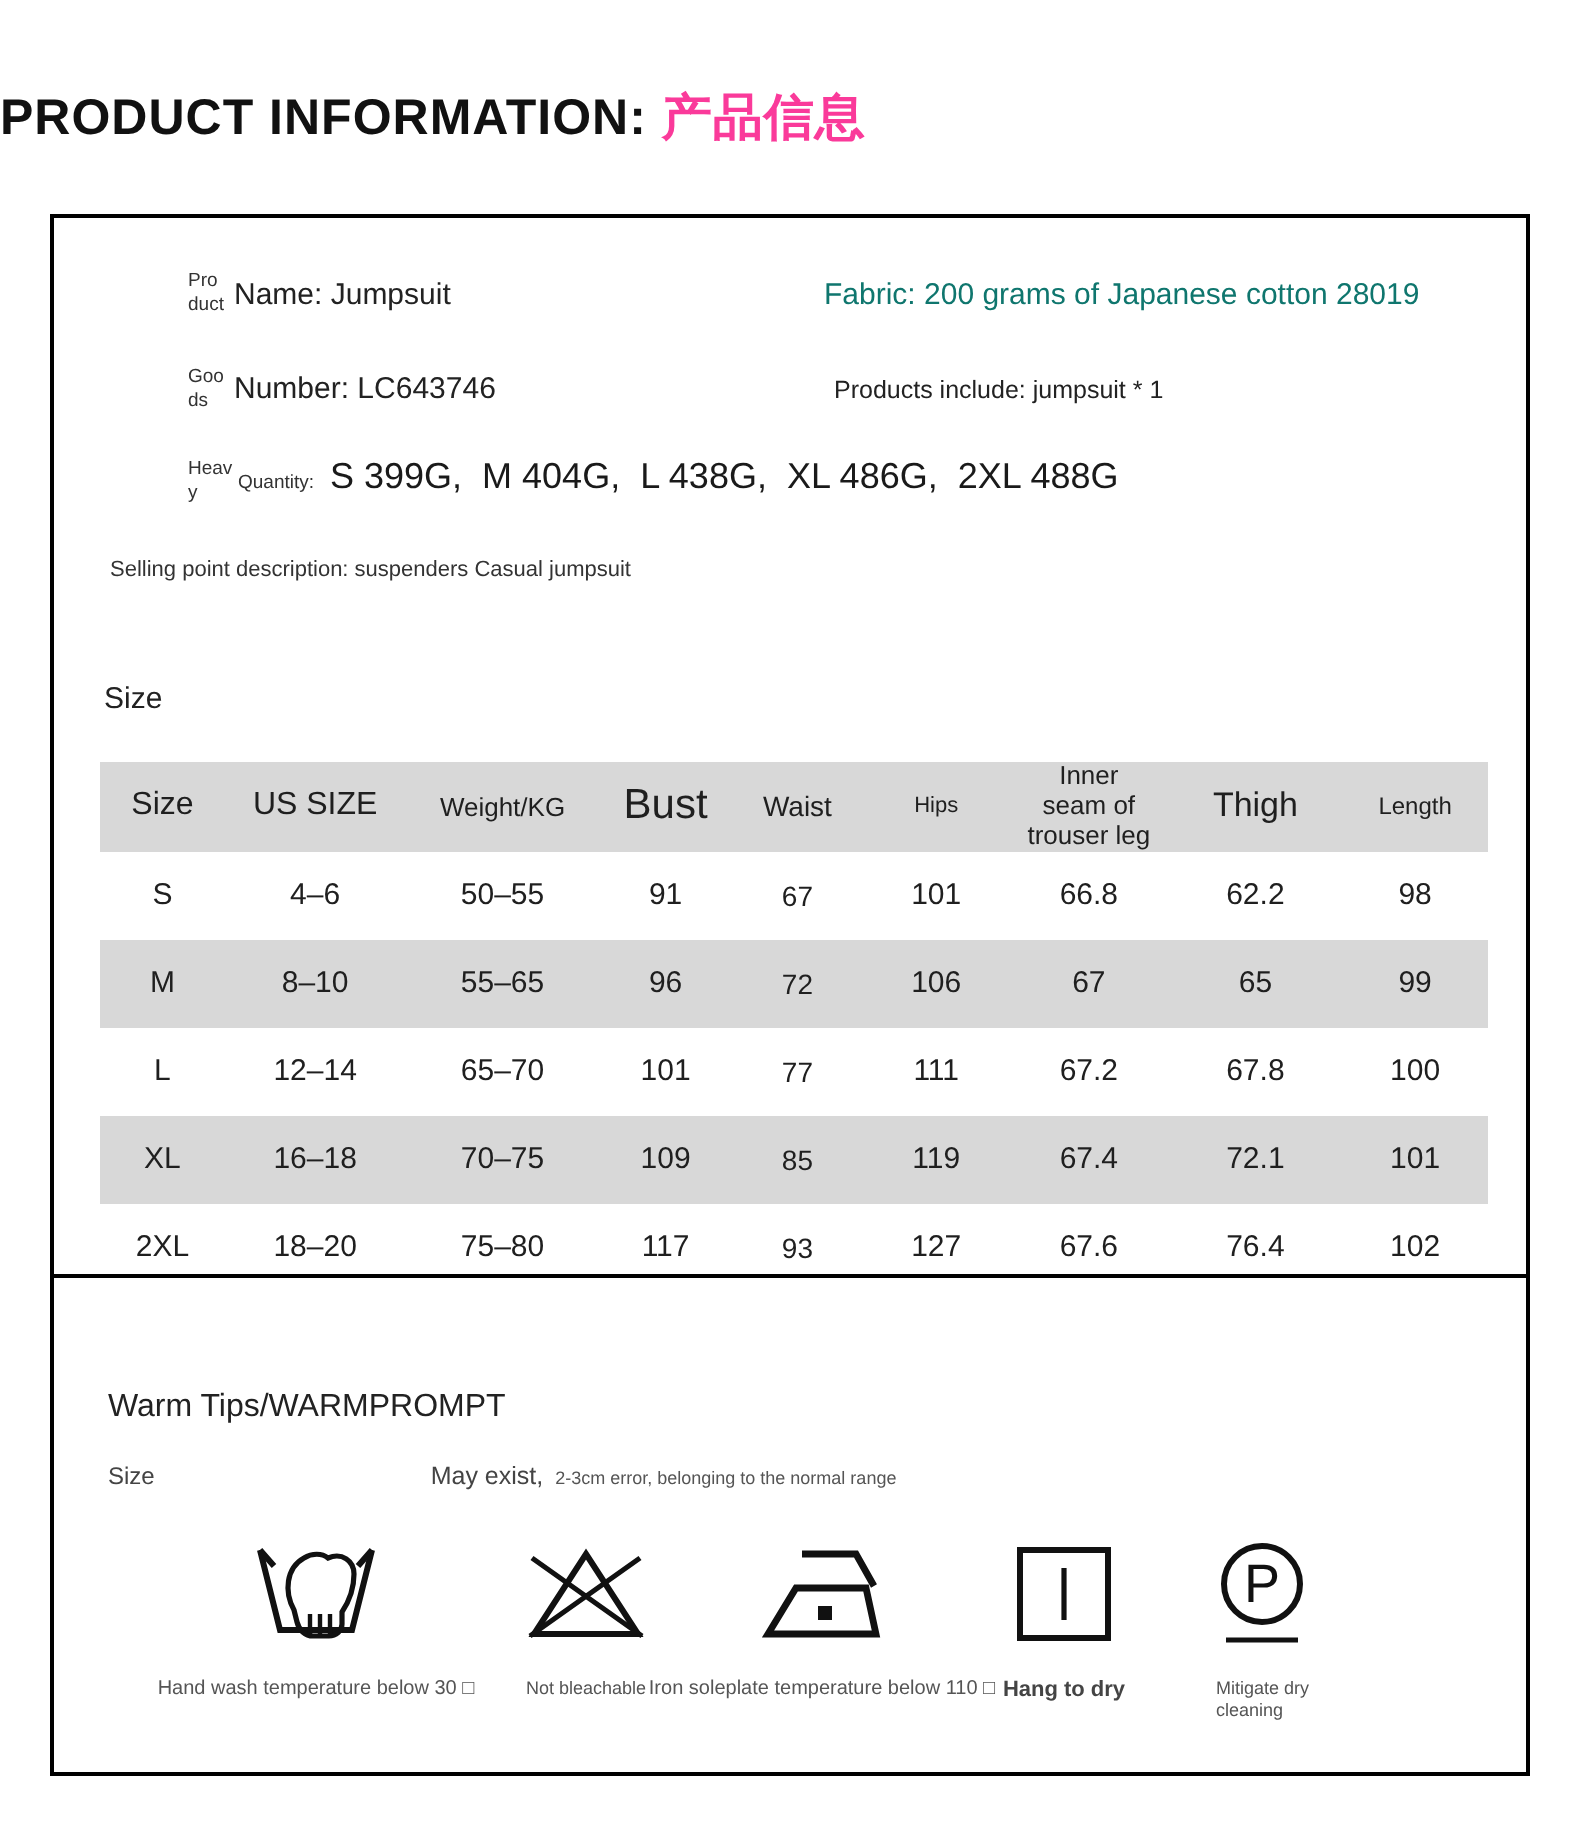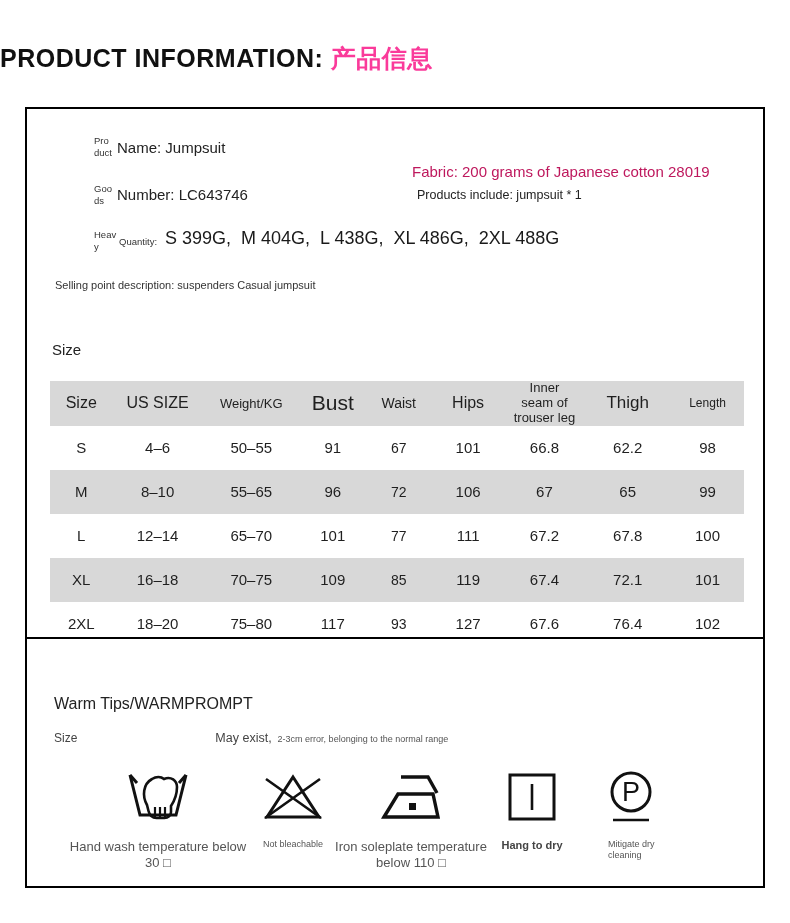--- a/index.html
+++ b/index.html
@@ -15,51 +15,51 @@
   
   .main-box { position:absolute; left:25px; top:107px; width:740px; height:781px;
     border:2px solid #000; background:#fff; }
   .divider { position:absolute; left:0; top:528px; width:100%; height:2px; background:#000; }
 
   
   .info-label { position:absolute; left:27px; width:40px; font-size:9.5px; color:#333; line-height:1.25; }
   .info-label span { display:block;margin-left:40px; }
   .row1 { top:26px; } .row2 { top:74px; } .row3 { top:120px; }
   .name-val   { position:absolute; left:90px;  top:30px;  font-size:15px; color:#222; }
-  .fabric-val { position:absolute; left:385px; top:30px;  font-size:15px; color:#be185d;margin-top:24px; }
+  .fabric-val { position:absolute; left:385px; top:30px;  font-size:15px; color:#0f766e; }
   .number-val { position:absolute; left:90px;  top:77px;  font-size:15px; color:#222; }
   .include-val{ position:absolute; left:390px; top:79px;  font-size:12.5px; color:#222; }
   .qty-label  { position:absolute; left:92px;  top:127px; font-size:9.5px; color:#333; }
   .qty-val    { position:absolute; left:138px; top:119px; font-size:18px; color:#1a1a1a; white-space:pre; }
   .selling    { position:absolute; left:28px;  top:170px; font-size:11px; color:#333; }
 
   
   .size-heading { position:absolute; left:25px; top:232px; font-size:15px; color:#222; }
 
   table.size-table { position:absolute; left:23px; top:272px; width:694px;
     border-collapse:collapse; table-layout:fixed; text-align:center; color:#1f1f1f; }
   .size-table th { font-weight:normal; height:38px; background:#d8d8d8; vertical-align:middle; }
   .size-table td { height:44px; font-size:15px; vertical-align:middle; }
   .size-table tr.shade td { background:#d8d8d8; }
   .h-size{font-size:16px}.h-ussize{font-size:16px}.h-weight{font-size:13px}
-  .h-bust{font-size:21px}.h-waist{font-size:14px}.h-hips{font-size:16px}
+  .h-bust{font-size:21px}.h-waist{font-size:14px}.h-hips{font-size:11px}
   .h-seam{font-size:13px;line-height:1.15}.h-seam span{display:inline-block;max-width:62px;}
   .h-thigh{font-size:17px}.h-length{font-size:12px}
   .c-waist td, td.waist{font-size:14px}
 
   
   .tips-heading { position:absolute; left:27px; top:586px; font-size:16px; color:#222; }
   .tips-size-row { position:absolute; left:27px; top:622px; width:560px; display:flex; align-items:baseline; }
   .tips-size-label { font-size:12px; color:#444; }
   .tips-may { margin-left:138px; font-size:12.5px; color:#444; }
   .tips-note { margin-left:6px; font-size:9px; color:#555; }
 
   .care-item { position:absolute; top:656px; display:flex; flex-direction:column; align-items:center; }
   .care-icon-wrap { height:64px; display:flex; align-items:center; justify-content:center; }
-  .care-label { margin-top:10px; font-size:13px; color:#555; text-align:center; line-height:1.25; }
+  .care-label { margin-top:10px; font-size:10px; color:#555; text-align:center; line-height:1.25; }
   .care-1 { left:41px;  width:180px; }
   .care-2 { left:196px; width:140px; } .care-2 .care-label { font-size:9px; }
   .care-3 { left:294px; width:180px; }
   .care-4 { left:445px; width:120px;font-weight:bold; } .care-4 .care-label { font-size:11px; color:#444; }
   .care-5 { left:564px; width:80px; }
   .care-5 .care-label { width:70px; text-align:left; margin-left:24px; font-size:9px; }
   .care-svg { stroke:#111; stroke-width:3; fill:none; stroke-linecap:butt; }
 </style>
 </head>
 <body>

